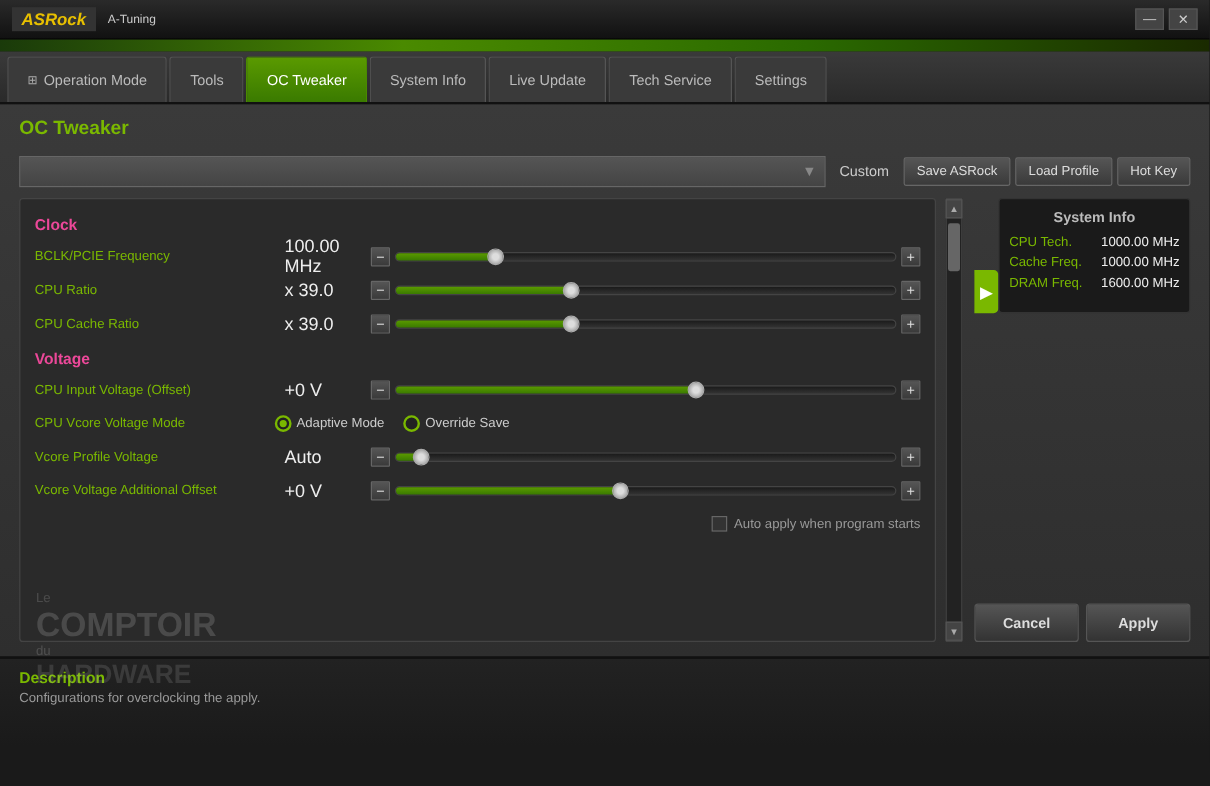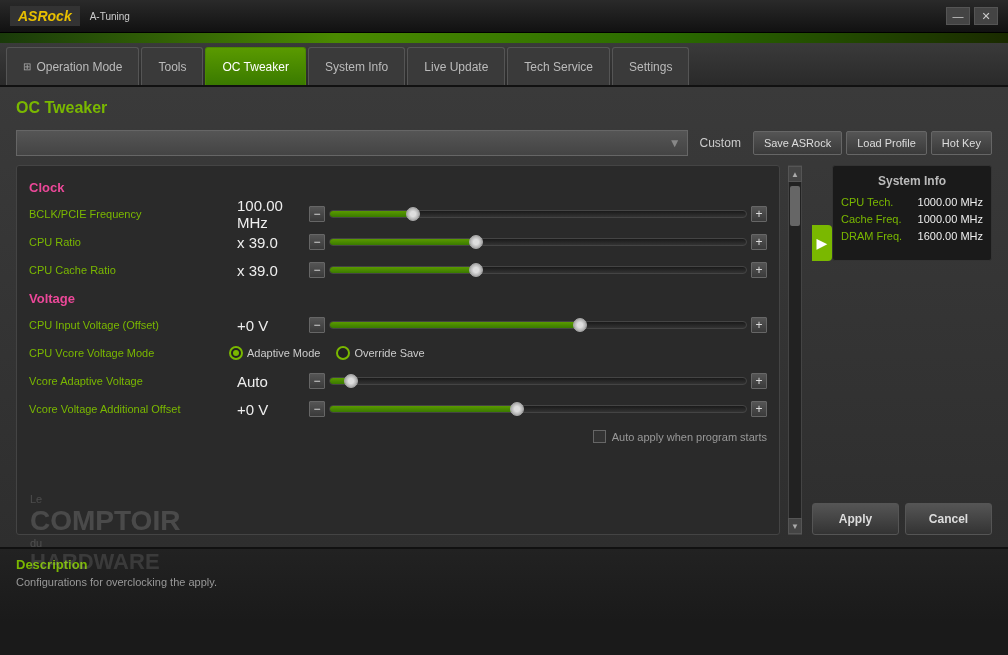--- a/index.html
+++ b/index.html
@@ -567,21 +567,21 @@
                 <span>Adaptive Mode</span>
               </div>
               <div class="radio-option">
                 <div class="radio-circle"></div>
                 <span>Override Save</span>
               </div>
             </div>
           </div>
 
           <div class="setting-row">
-            <div class="setting-label">Vcore Adaptive Voltage</div>
+            <div class="setting-label">Vcore Profile Voltage</div>
             <div class="setting-value">Auto</div>
             <div class="setting-controls">
               <div class="ctrl-btn">−</div>
               <div class="slider-track">
                 <div class="slider-fill" style="width:5%"></div>
                 <div class="slider-thumb" style="left:calc(5% - 7px)"></div>
               </div>
               <div class="ctrl-btn">+</div>
             </div>
           </div>
@@ -627,22 +627,22 @@
             <span class="sysinfo-key">Cache Freq.</span>
             <span class="sysinfo-val">1000.00 MHz</span>
           </div>
           <div class="sysinfo-row">
             <span class="sysinfo-key">DRAM Freq.</span>
             <span class="sysinfo-val">1600.00 MHz</span>
           </div>
         </div>
       </div>
       <div class="action-row" style="margin-top:auto">
+        <button class="action-btn cancel-btn">Cancel</button>
         <button class="action-btn apply-btn">Apply</button>
-        <button class="action-btn cancel-btn">Cancel</button>
       </div>
     </div>
   </div>
 </div>
 
 <div class="description-bar">
   <div class="desc-title">Description</div>
   <div class="desc-text">Configurations for overclocking the apply.</div>
 </div>
 

